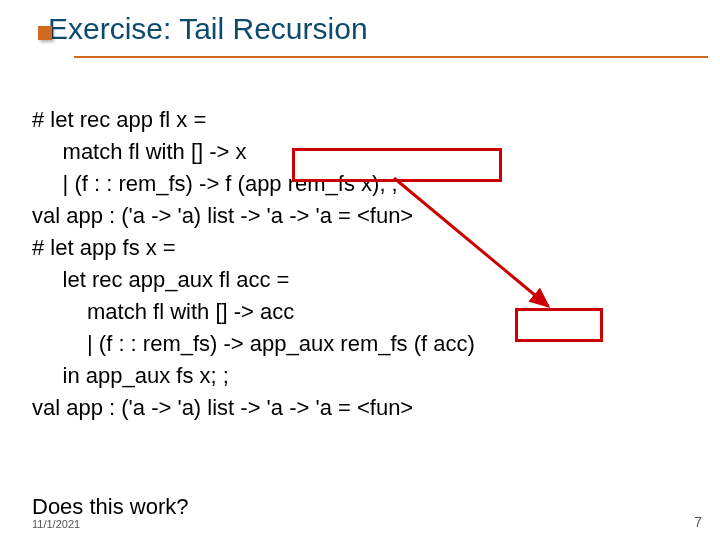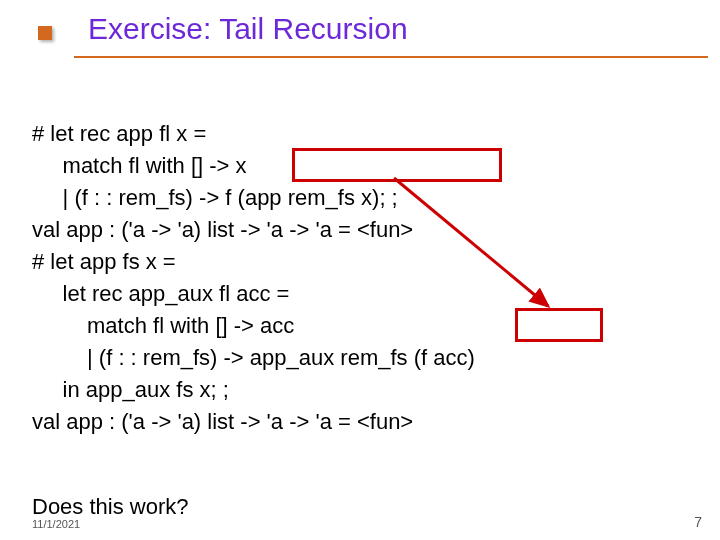--- a/index.html
+++ b/index.html
@@ -20,36 +20,36 @@
     position: absolute;
     left: 38px;
     top: 26px;
     width: 14px;
     height: 14px;
     background: #d2691e;
     box-shadow: 2px 2px 3px rgba(0,0,0,0.3);
   }
   .title-text {
     font-size: 30px;
-    color: #6d28d9;
-    margin-left: 88px;
+    color: #0c4a6e;
+    margin-left: 48px;
     letter-spacing: 0px;
   }
   .title-underline {
     position: absolute;
     left: 74px;
     right: 12px;
     top: 56px;
     height: 2px;
     background: #d2691e;
   }
   .code-block {
     position: absolute;
     left: 32px;
-    top: 86px;
+    top: 72px;
     font-size: 22px;
     line-height: 32px;
     color: #000;
     white-space: pre;
   }
   .question {
     position: absolute;
     left: 32px;
     top: 462px;
     font-size: 22px;

